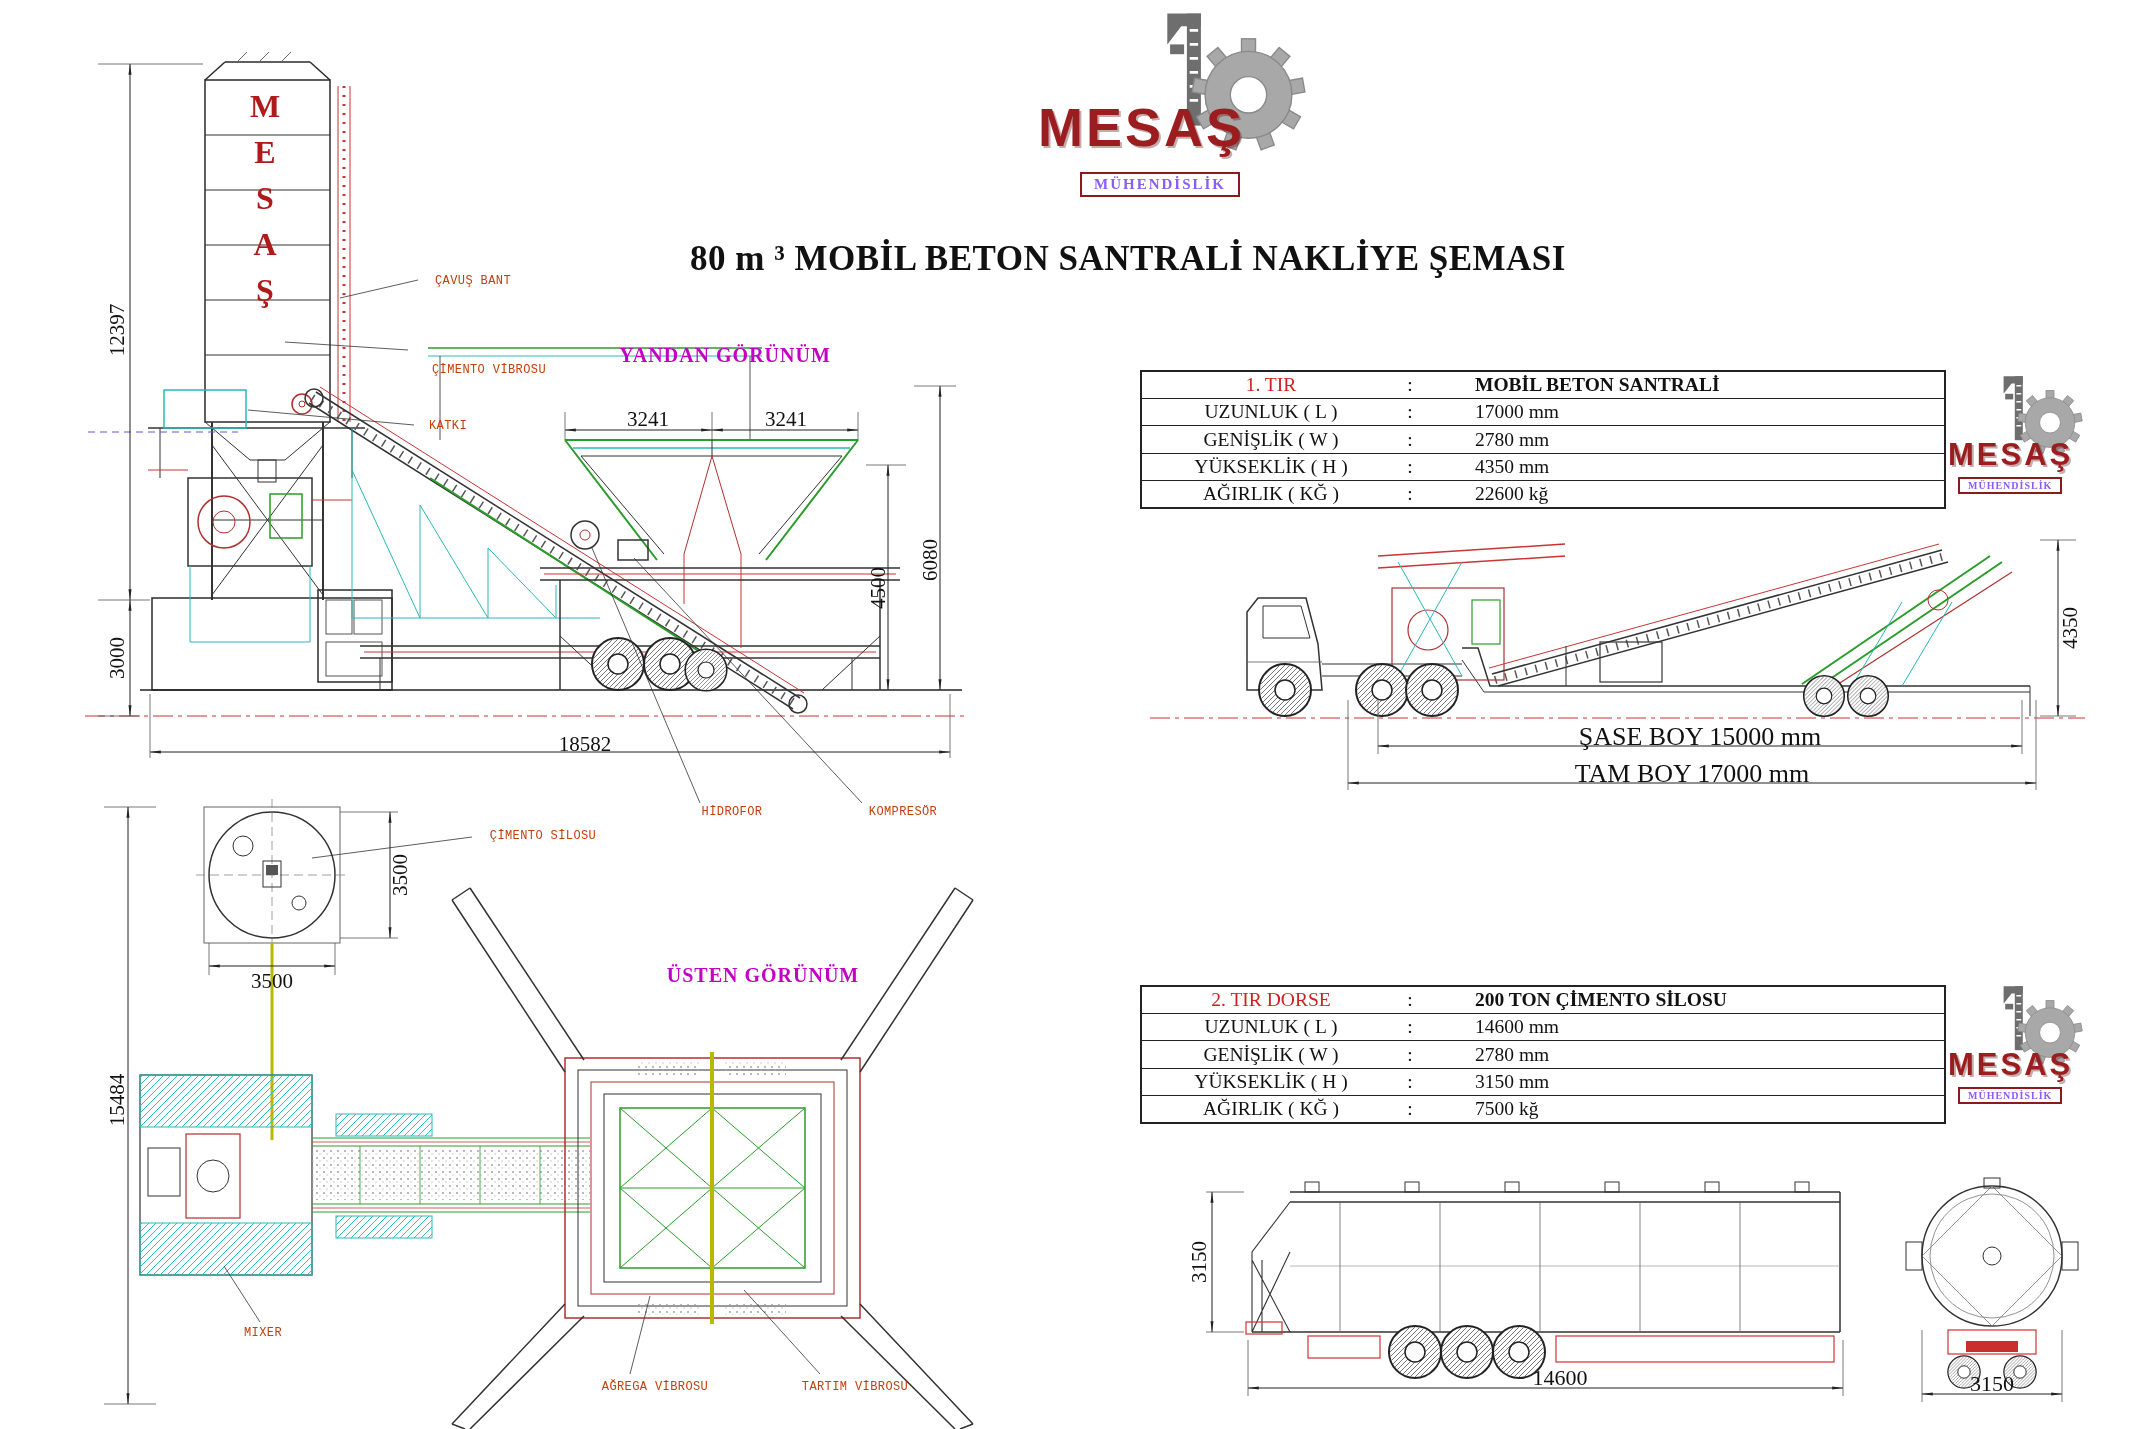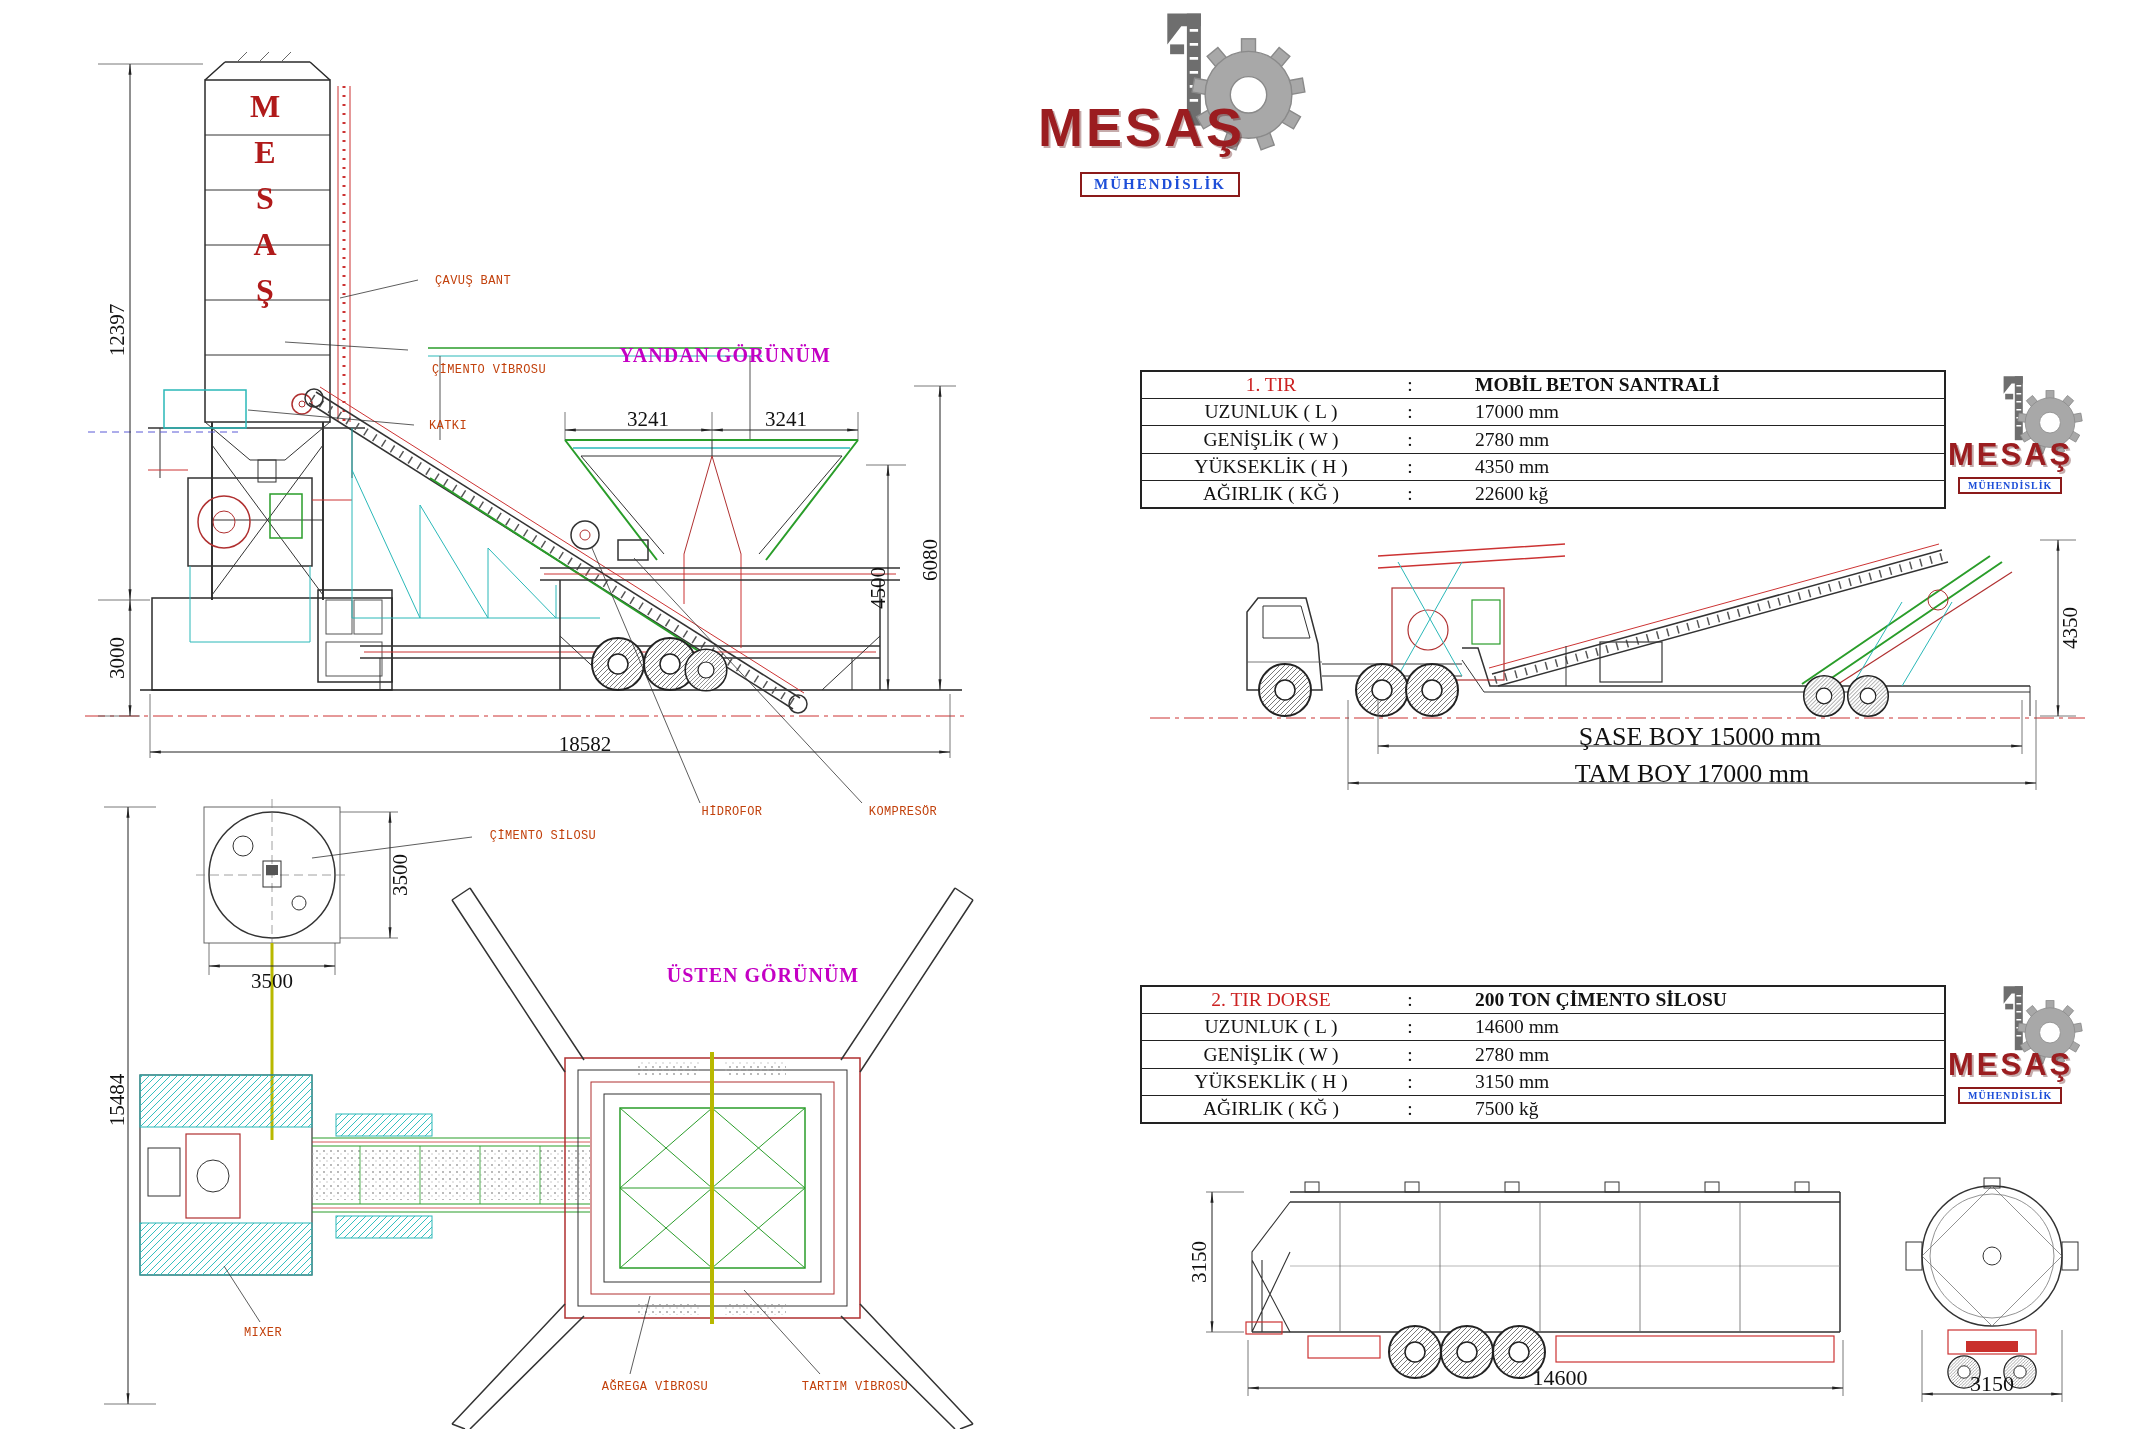--- a/index.html
+++ b/index.html
@@ -30,21 +30,21 @@
   .trow:last-child{border-bottom:none;}
   .t-label{width:258px;text-align:center;}
   .t-colon{width:20px;text-align:center;}
   .t-value{padding-left:55px;}
   .trow.header .t-label{color:#c22;}
   .trow.header .t-value{font-weight:bold;}
 
   .logo{position:absolute;}
   .logo-brand{position:absolute;font-family:"Liberation Sans",sans-serif;font-weight:800;
        color:#9b1d20;text-shadow:2px 2px 0 rgba(90,15,15,.35);letter-spacing:3px;white-space:nowrap;}
-  .logo-sub{position:absolute;border:2px solid #8b1a1a;color:#1d4ed8;font-weight:bold;
+  .logo-sub{position:absolute;border:2px solid #8b1a1a;color:#8b5cf6;font-weight:bold;
        text-align:center;white-space:nowrap;font-family:"Liberation Serif",serif;}
 </style>
 </head>
 <body>
 
 <div class="canvas">
 
 <svg class="bg-svg" width="2144" height="1429" viewBox="0 0 2144 1429">
   <defs>
     <marker id="ar" viewBox="0 0 12 12" refX="11" refY="6" markerWidth="13" markerHeight="13" orient="auto-start-reverse" markerUnits="userSpaceOnUse">
@@ -348,20 +348,21 @@
 </div>
 
 <div class="logo" style="left:1948px;top:983px;width:150px;height:150px;">
   <svg style="position:absolute;left:34px;top:0;" width="112" height="96" viewBox="0 0 130 120">
         <use href="#logoGear"></use>
       </svg>
   <div class="logo-brand" style="left:0;top:64px;font-size:31px;">MESAŞ</div>
   <div class="logo-sub" style="left:10px;top:104px;font-size:10px;padding:1px 8px;letter-spacing:1px;">MÜHENDİSLİK</div>
 </div>
 
+<div class="title">80 m ³ MOBİL BETON SANTRALİ NAKLİYE ŞEMASI</div>
 
 <div class="silo-letters">MESAŞ</div>
 <div class="view-label" style="left:725px;top:355px;">YANDAN GÖRÜNÜM</div>
 <div class="lbl" style="left:473px;top:281px;">ÇAVUŞ BANT</div>
 <div class="lbl" style="left:489px;top:370px;">ÇİMENTO VİBROSU</div>
 <div class="lbl" style="left:448px;top:426px;">KATKI</div>
 <div class="lbl" style="left:732px;top:812px;">HİDROFOR</div>
 <div class="lbl" style="left:903px;top:812px;">KOMPRESÖR</div>
 <div class="dim rot" style="left:117px;top:330px;">12397</div>
 <div class="dim rot" style="left:117px;top:658px;">3000</div>

